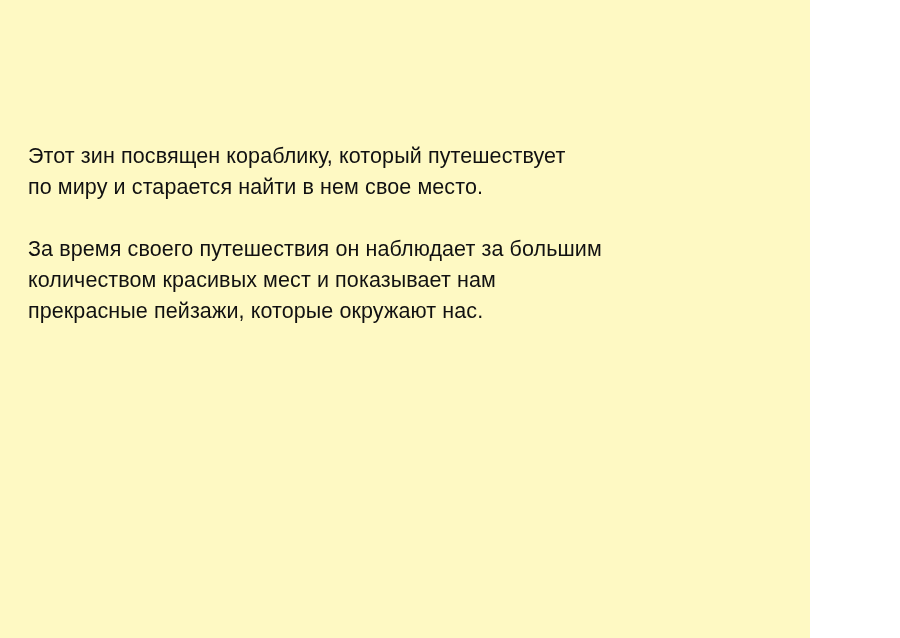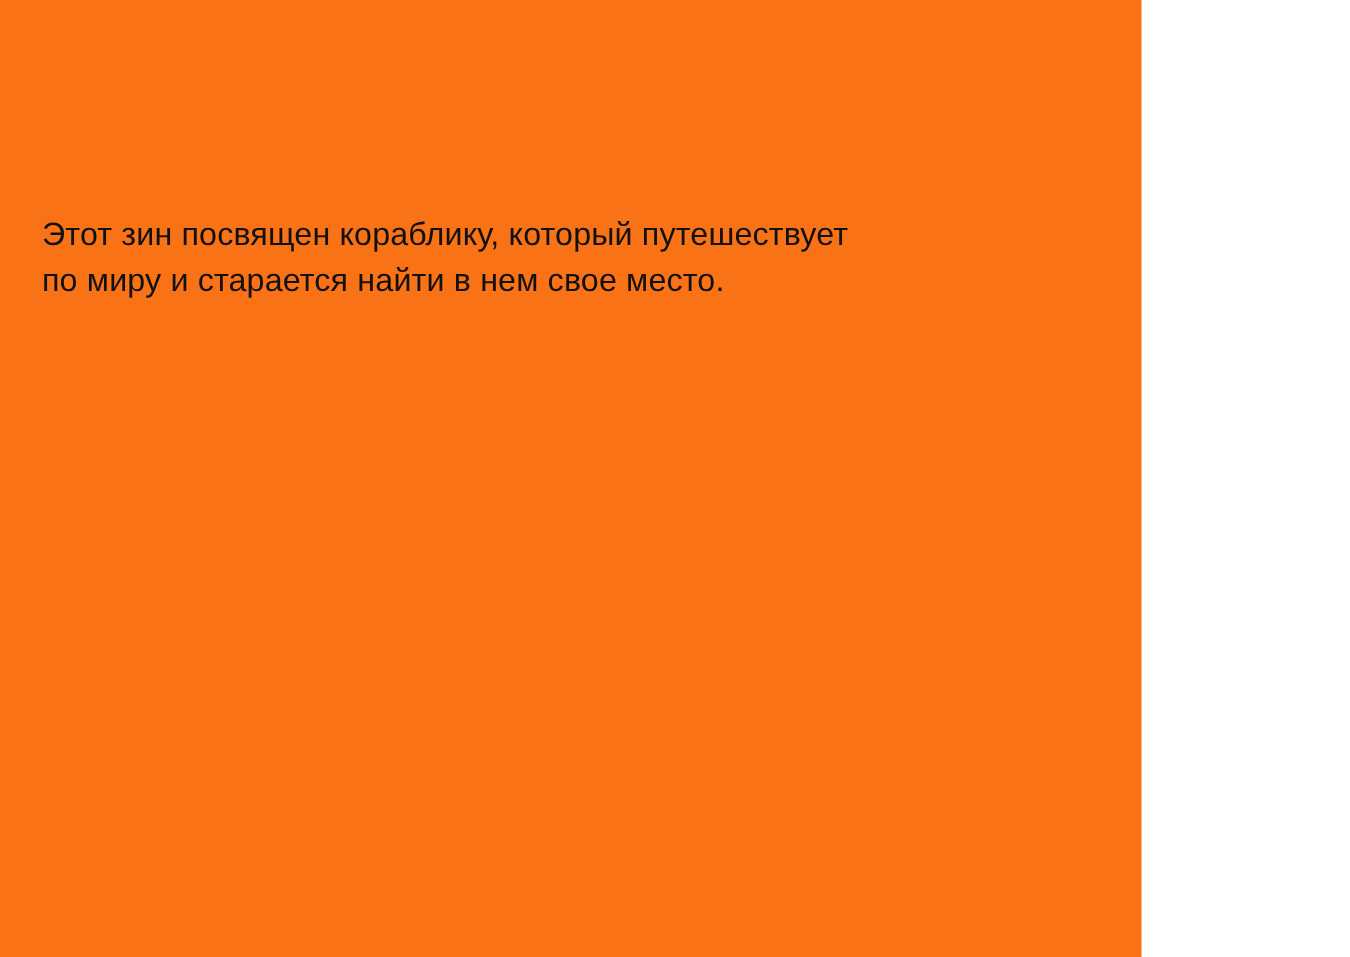--- a/index.html
+++ b/index.html
@@ -9,24 +9,23 @@
   body {
     width: 900px;
     height: 638px;
     background: #ffffff;
     font-family: "Liberation Sans", sans-serif;
     color: #000000;
     overflow: hidden;
   }
   .page {
     position: relative;
-    width: 751px;
+    width: 810px;
     height: 638px;
-    background: #f97316;
-    padding-left: 10px;
+    background: #fef9c3;
   }
   .text-block {
     position: absolute;
     left: 28px;
     top: 141px;
     width: 800px;
   }
   .paragraph {
     font-size: 21.5px;
     line-height: 31px;
@@ -39,14 +38,17 @@
     margin-top: 31px;
   }
 </style>
 </head>
 <body>
 
 <div class="page">
   <div class="text-block">
     <p class="paragraph">Этот зин посвящен кораблику, который путешествует
 по миру и старается найти в нем свое место.</p>
+    <p class="paragraph">За время своего путешествия он наблюдает за большим
+количеством красивых мест и показывает нам
+прекрасные пейзажи, которые окружают нас.</p>
   </div>
 </div>
 
 </body></html>

